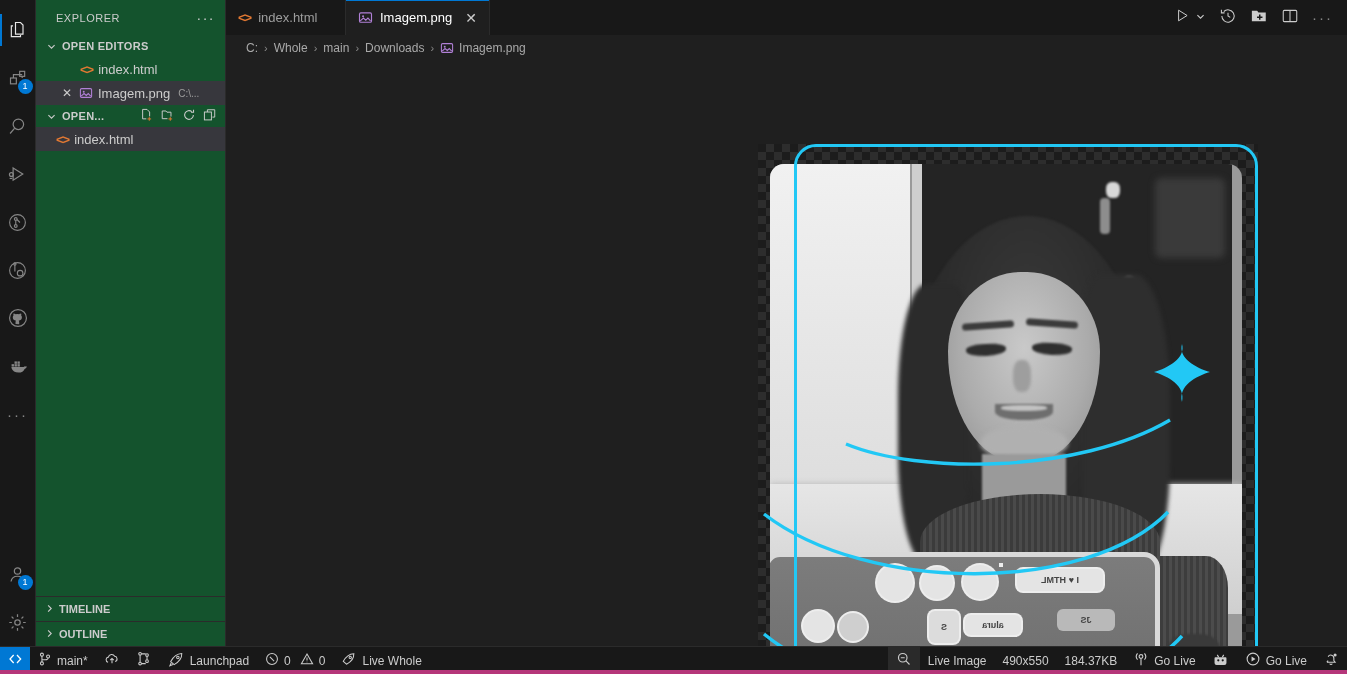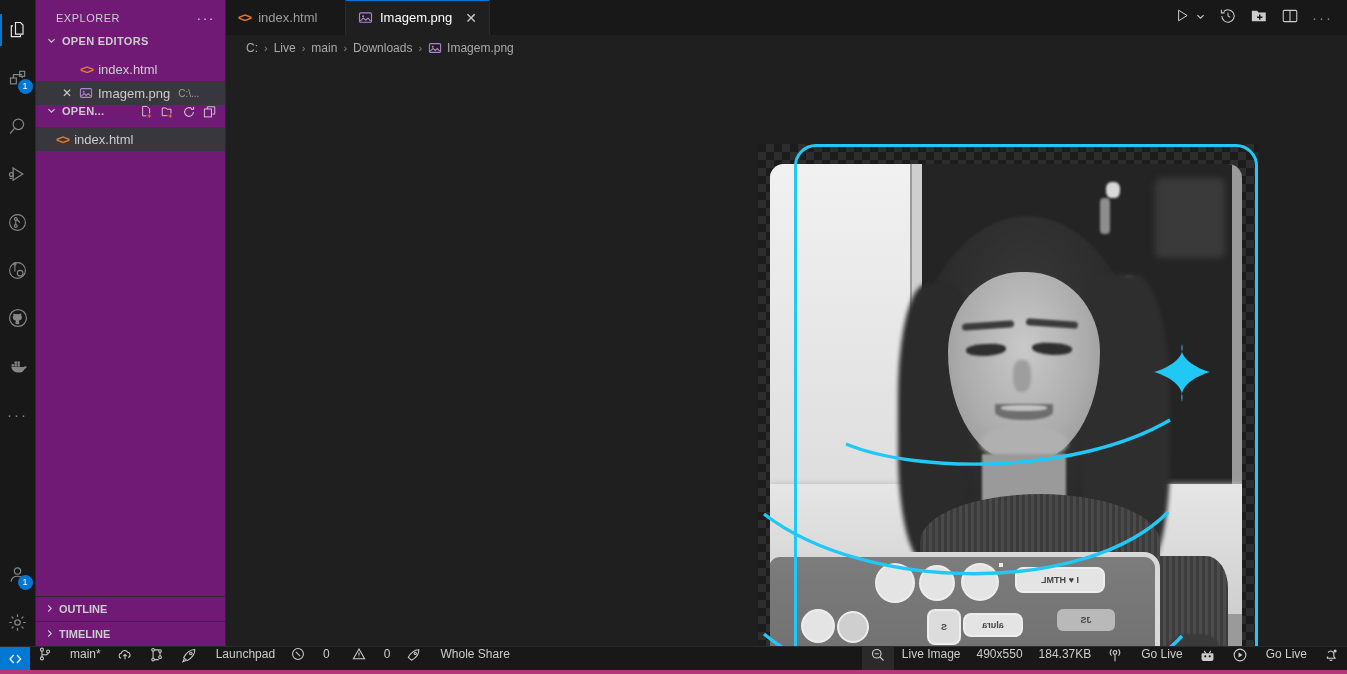--- a/index.html
+++ b/index.html
@@ -48,36 +48,36 @@
     font-size: 9px; line-height: 15px; text-align: center;
     font-family: "Liberation Sans", sans-serif;
     padding: 0 3px;
   }
   .act-spacer { flex: 1 1 auto; }
   .act-dots { letter-spacing: 2px; font-size: 15px; color: #868686; }
 
   
   .side-bar {
     width: 190px; flex: 0 0 190px;
-    background: #701a75;
+    background: #14532d;
     border-right: 1px solid #2b2b2b;
     display: flex; flex-direction: column;
     min-height: 0;
   }
   .side-title {
     height: 35px; display: flex; align-items: center;
     padding: 0 10px 0 20px;
     color: #cccccc; font-size: 11px; letter-spacing: .5px;
     text-transform: uppercase;
     justify-content: space-between;
   }
   .side-title .dots { color: #cccccc; font-size: 14px; letter-spacing: 1.5px; line-height: 8px; }
 
   .section-header {
-    height: 22px; display: flex; align-items: flex-start;
+    height: 22px; display: flex; align-items: center;
     padding-left: 8px;
     font-size: 11px; font-weight: bold; color: #cccccc;
     letter-spacing: .3px;
     gap: 4px;
     user-select: none;
   }
   .section-header .chev { width: 14px; display: flex; align-items: center; justify-content: center; color: #cccccc; }
   .section-header .sec-actions { margin-left: auto; display: flex; gap: 7px; padding-right: 8px; align-items: center; color: #cccccc; }
 
   .tree-row {
@@ -256,21 +256,21 @@
     background: #181818;
     display: flex; align-items: center;
     font-size: 12px; color: #cccccc;
     border-top: 1px solid #2b2b2b;
   }
   .remote-indicator {
     background: #0078d4; color:#ffffff;
     height: 28px; display:flex; align-items:center; padding: 0 7px;
     font-size: 12px;
   }
-  .sb-item { display:flex; gap:18px; padding: 0 8px; height: 28px; white-space: nowrap; }
+  .sb-item { display:flex; align-items:center; gap:5px; padding: 0 8px; height: 28px; white-space: nowrap; }
   .sb-spacer { flex: 1 1 auto; }
   .sb-item.zoom-hl { background:#2a2a2a; }
   .taskbar-strip { position:absolute; left:0; right:0; bottom:0; height:4px; background:#b5367a; }
   svg { overflow: visible; }
 </style>
 </head>
 <body>
 
 <div id="app">
 
@@ -464,30 +464,30 @@
       </div>
 
       <div class="side-spacer"></div>
 
       <div class="bottom-section">
         <span class="chev">
           <svg width="11" height="11" viewBox="0 0 16 16" fill="none" stroke="currentColor" stroke-width="1.6">
               <path d="M6 3.5L10.5 8 6 12.5"></path>
             </svg>
         </span>
-        <span>OUTLINE</span>
+        <span>TIMELINE</span>
       </div>
 
       <div class="bottom-section">
         <span class="chev">
           <svg width="11" height="11" viewBox="0 0 16 16" fill="none" stroke="currentColor" stroke-width="1.6">
               <path d="M6 3.5L10.5 8 6 12.5"></path>
             </svg>
         </span>
-        <span>TIMELINE</span>
+        <span>OUTLINE</span>
       </div>
     </div>
 
     <div class="editor-area">
 
       <div class="tab-bar">
         <div class="tab">
           <span class="icon-html">&lt;&gt;</span>
           <span>index.html</span>
         </div>
@@ -536,21 +536,21 @@
           <span class="act-dots">···</span>
         </div>
       </div>
 
       <div class="breadcrumb">
         <span class="crumb">
             <span>C:</span>
           </span>
         <span class="sep">›</span>
         <span class="crumb">
-            <span>Live</span>
+            <span>Whole</span>
           </span>
         <span class="sep">›</span>
         <span class="crumb">
             <span>main</span>
           </span>
         <span class="sep">›</span>
         <span class="crumb">
             <span>Downloads</span>
           </span>
         <span class="sep">›</span>
@@ -701,21 +701,21 @@
       <span>0</span>
     </div>
 
     <div class="sb-item">
       <span>
         <svg width="16" height="16" viewBox="0 0 18 18" fill="none" stroke="currentColor" stroke-width="1.2">
           <path d="M2.6 11.6c3.2-6 7.6-8.4 11.8-8.6.2 4.2-2.2 8.6-8.2 11.8z"></path>
           <circle cx="10.4" cy="7.2" r="1.3"></circle>
         </svg>
       </span>
-      <span>Whole Share</span>
+      <span>Live Whole</span>
     </div>
 
     <div class="sb-spacer" style="flex:1 1 auto;"></div>
 
     <div class="sb-item zoom-hl">
       <span>
         <svg width="16" height="16" viewBox="0 0 18 18" fill="none" stroke="currentColor" stroke-width="1.3">
           <circle cx="7.6" cy="7.6" r="4.8"></circle>
             <path d="M11.2 11.2l4 4M5.4 7.6h4.4"></path>
         </svg>

